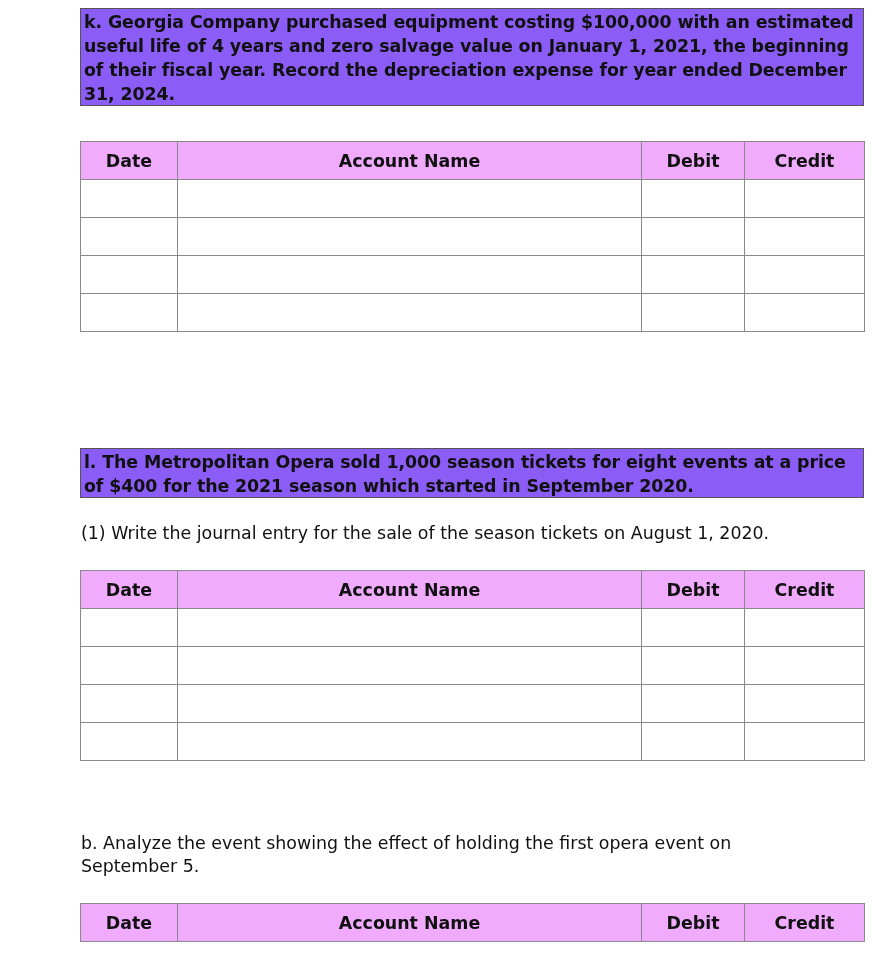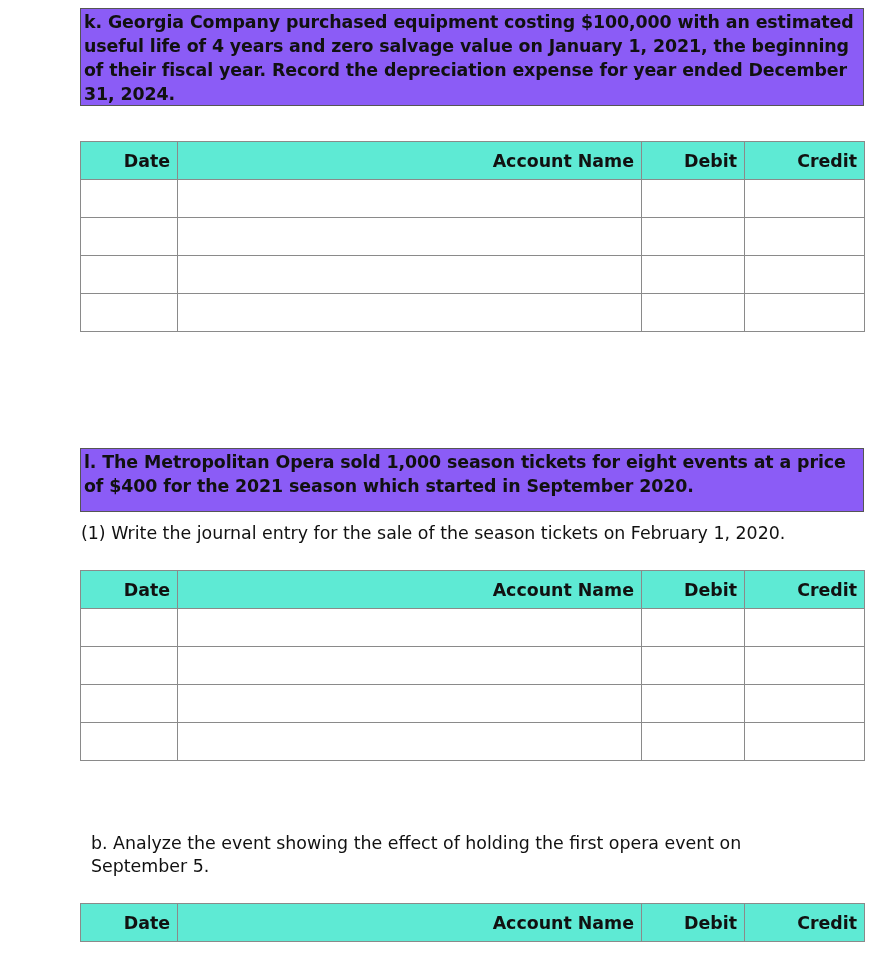--- a/index.html
+++ b/index.html
@@ -2,25 +2,25 @@
 <html><head>
 <meta charset="utf-8">
 <style>
   html, body { margin: 0; padding: 0; background: #ffffff; }
   body { width: 874px; height: 974px; position: relative; overflow: hidden;
          font-family: "DejaVu Sans", sans-serif; color: #111; }
   .qbox { position: absolute; left: 80px; width: 784px; background: #8b5cf6;
           border: 1px solid #555; box-sizing: border-box; padding: 1px 3px 2px 3px;
           font-weight: bold; font-size: 17.4px; line-height: 24px; letter-spacing: -0.1px; }
   .qbox-k { top: 8px; height: 98px; }
-  .qbox-l { top: 448px; height: 64px; }
+  .qbox-l { top: 448px; height: 50px; }
   .plain { position: absolute; left: 81px; font-size: 17.4px; line-height: 23px; }
   table.journal { position: absolute; left: 80px; width: 784px; border-collapse: collapse; table-layout: fixed; }
   table.journal th, table.journal td { border: 1px solid #8a8a8a; box-sizing: border-box; padding: 0 7px; }
-  table.journal th { background: #5eead4; text-align: right; font-weight: bold; font-size: 17.4px; height: 38px; }
+  table.journal th { background: #f0abfc; text-align: center; font-weight: bold; font-size: 17.4px; height: 38px; }
   table.journal td { height: 38px; background: #fff; }
   col.c-date { width: 97px; } col.c-acct { width: 464px; } col.c-debit { width: 103px; } col.c-credit { width: 120px; }
 </style>
 </head>
 <body>
 
 <div class="qbox qbox-k">k.  Georgia Company purchased equipment costing $100,000 with an estimated useful life of 4 years and zero salvage value on January 1, 2021, the beginning of their fiscal year.  Record the depreciation expense for year ended December 31, 2024.</div>
 
 <table class="journal" style="top:141px;">
   <colgroup>
@@ -60,21 +60,21 @@
       <td></td>
       <td></td>
       <td></td>
       <td></td>
     </tr>
   </tbody>
 </table>
 
 <div class="qbox qbox-l">l.  The Metropolitan Opera sold 1,000 season tickets for eight events at a price of $400 for the 2021 season which started in September 2020.</div>
 
-<div class="plain" style="top:522px;">(1) Write the journal entry for the sale of the season tickets on February 1, 2020.</div>
+<div class="plain" style="top:522px;">(1) Write the journal entry for the sale of the season tickets on August 1, 2020.</div>
 
 <table class="journal" style="top:570px;">
   <colgroup>
       <col class="c-date">
       <col class="c-acct">
       <col class="c-debit">
       <col class="c-credit">
     </colgroup>
   <thead>
     <tr>
@@ -105,21 +105,21 @@
     </tr>
     <tr>
       <td></td>
       <td></td>
       <td></td>
       <td></td>
     </tr>
   </tbody>
 </table>
 
-<div class="plain" style="top:832px; width:720px;margin-left:10px;">b.  Analyze the event showing the effect of holding the first opera event on September 5.</div>
+<div class="plain" style="top:832px; width:720px;">b.  Analyze the event showing the effect of holding the first opera event on September 5.</div>
 
 <table class="journal" style="top:903px;">
   <colgroup>
       <col class="c-date">
       <col class="c-acct">
       <col class="c-debit">
       <col class="c-credit">
     </colgroup>
   <thead>
     <tr>

